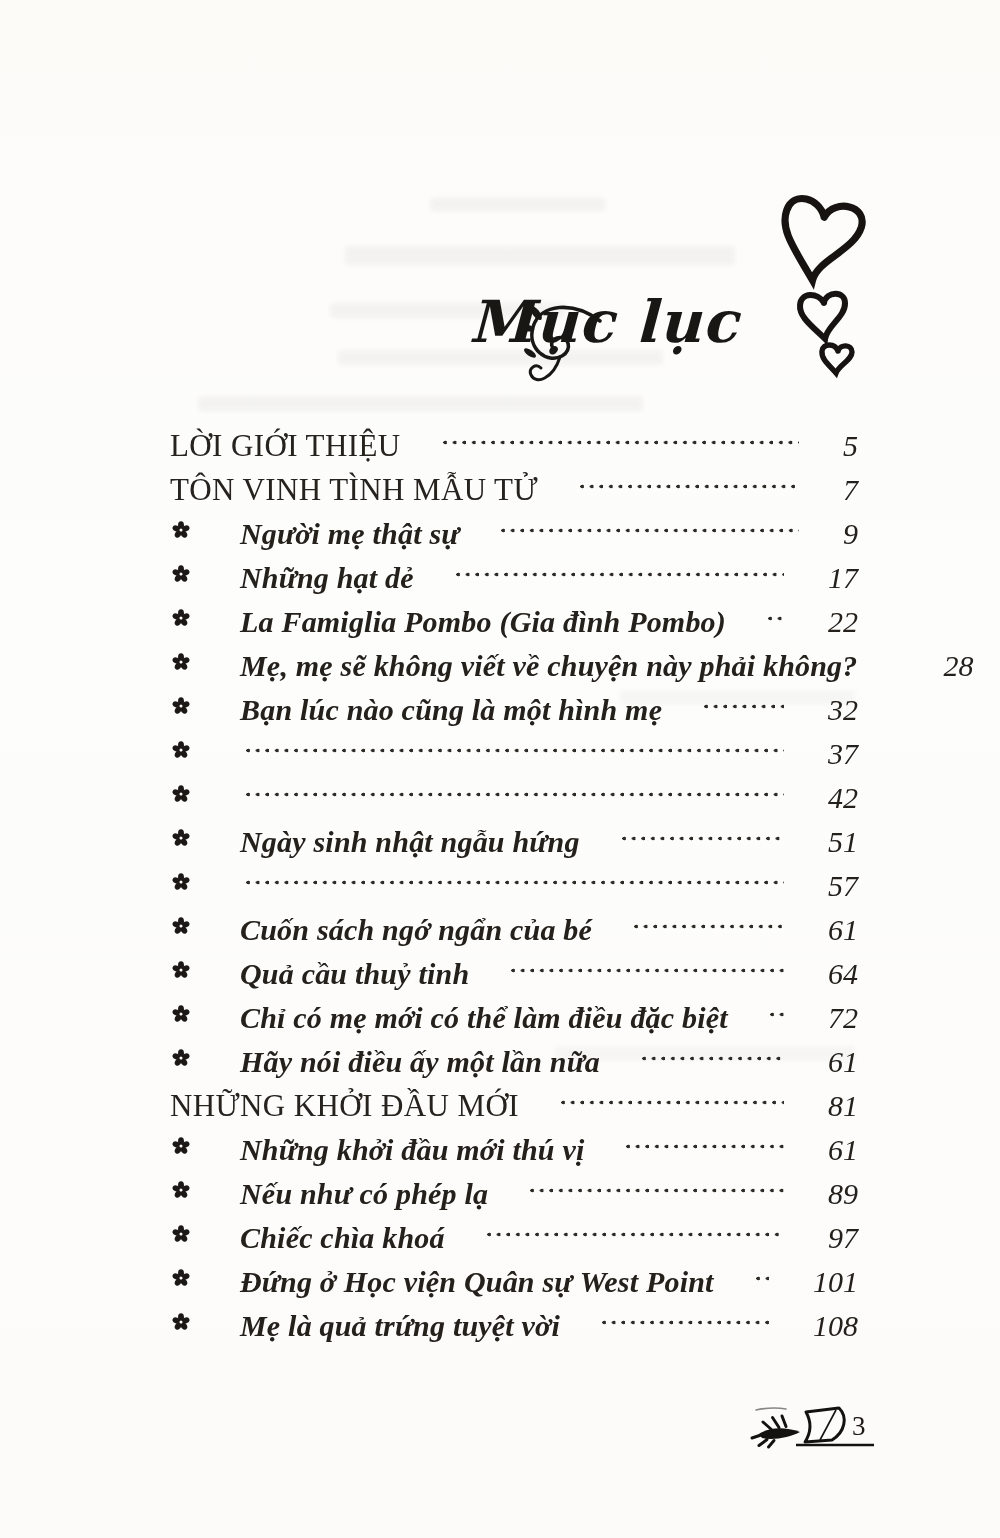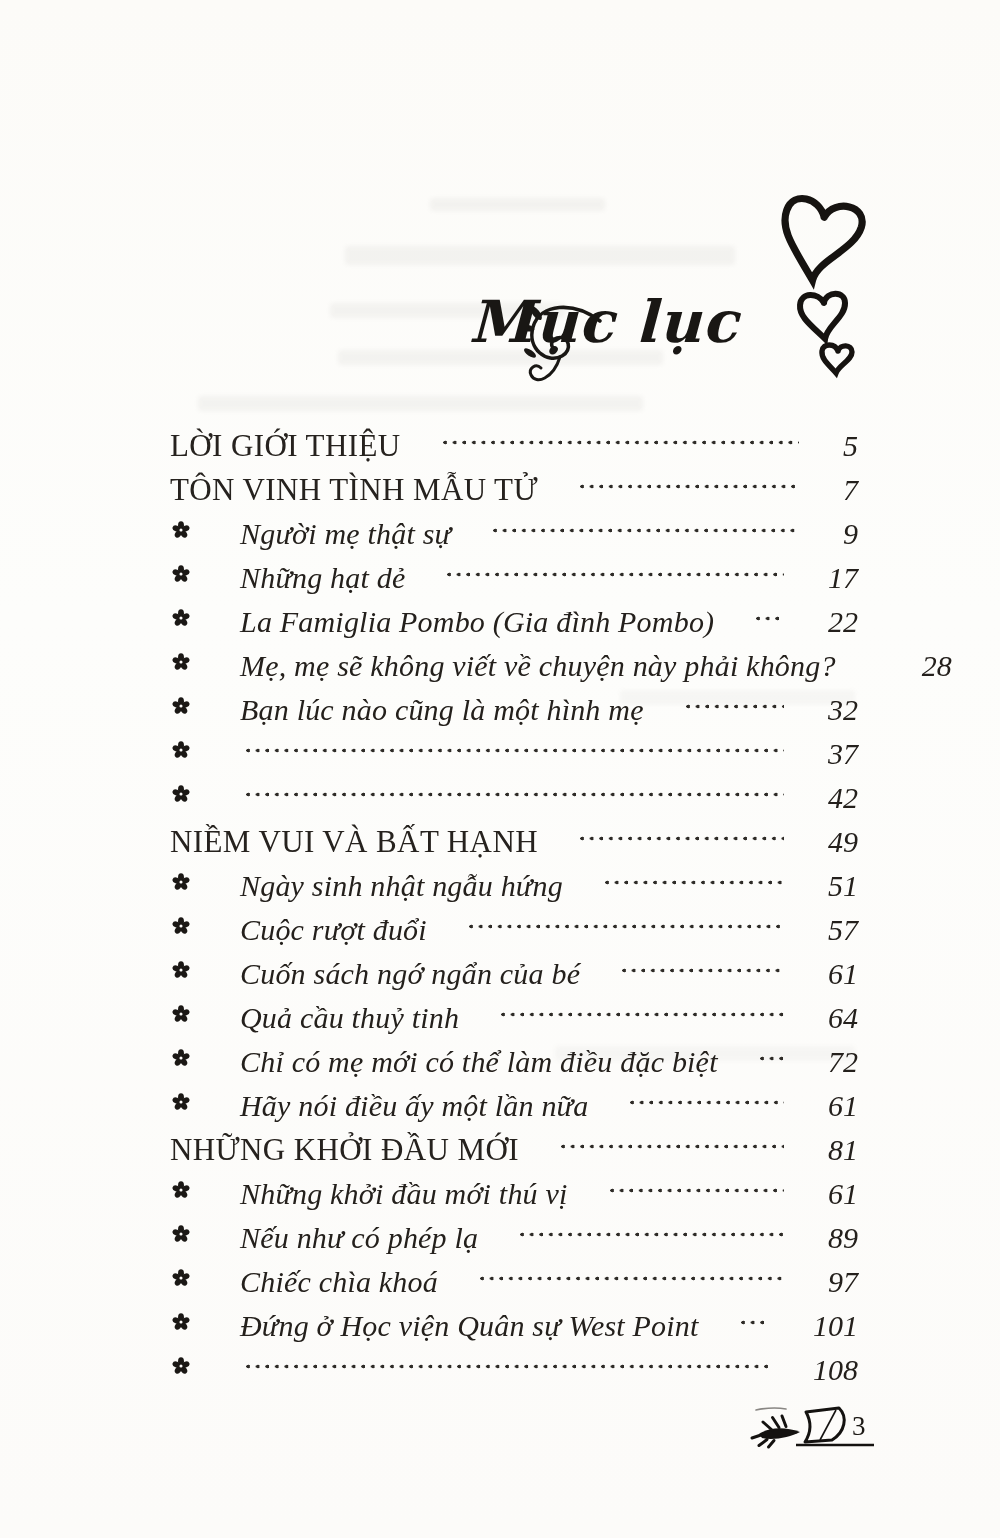--- a/index.html
+++ b/index.html
@@ -51,21 +51,21 @@
     margin: 0 14px 9px 2px; display: block;
   }
   .toc-row .label {
     line-height: 1.16; letter-spacing: 0.2px;
   }
   .toc-row.section .label {
     font-size: 31px; font-style: normal; color: #26221e;
     letter-spacing: 0.4px;
   }
   .toc-row.item .label {
-    font-size: 30px; font-style: italic; color: #24201c;
+    font-size: 30px; font-style: italic; color: #24201c; font-weight: bold;
   }
   .toc-row .leader {
     flex: 1 1 auto; height: 5px;
     margin: 0 8px 8px 6px;
     background-image: radial-gradient(circle at 2.2px 2.5px, #2e2b27 1.75px, rgba(0,0,0,0) 2.1px);
     background-size: 9.6px 5px;
     background-repeat: repeat-x;
   }
   .toc-row .pageno {
     font-size: 30px; font-style: italic; color: #24201c; line-height: 1.16;
@@ -222,148 +222,141 @@
           <ellipse cx="10" cy="4.6" rx="3.3" ry="4.4" transform="rotate(72 10 10)"></ellipse>
           <ellipse cx="10" cy="4.6" rx="3.3" ry="4.4" transform="rotate(144 10 10)"></ellipse>
           <ellipse cx="10" cy="4.6" rx="3.3" ry="4.4" transform="rotate(216 10 10)"></ellipse>
           <ellipse cx="10" cy="4.6" rx="3.3" ry="4.4" transform="rotate(288 10 10)"></ellipse>
         </g>
         <circle cx="10" cy="10" r="1.7" fill="#fdfcfa"></circle>
       </svg>
       <span class="leader"></span>
       <span class="pageno">42</span>
     </div>
+      <div class="toc-row item">
+      <svg class="bullet" viewBox="0 0 20 20" aria-hidden="true">
+        <g fill="#1b1815">
+          <ellipse cx="10" cy="4.6" rx="3.3" ry="4.4"></ellipse>
+          <ellipse cx="10" cy="4.6" rx="3.3" ry="4.4" transform="rotate(72 10 10)"></ellipse>
+          <ellipse cx="10" cy="4.6" rx="3.3" ry="4.4" transform="rotate(144 10 10)"></ellipse>
+          <ellipse cx="10" cy="4.6" rx="3.3" ry="4.4" transform="rotate(216 10 10)"></ellipse>
+          <ellipse cx="10" cy="4.6" rx="3.3" ry="4.4" transform="rotate(288 10 10)"></ellipse>
+        </g>
+        <circle cx="10" cy="10" r="1.7" fill="#fdfcfa"></circle>
+      </svg>
+      <span class="label">Ngày sinh nhật ngẫu hứng</span>
+      <span class="leader"></span>
+      <span class="pageno">51</span>
+    </div>
+      <div class="toc-row item">
+      <svg class="bullet" viewBox="0 0 20 20" aria-hidden="true">
+        <g fill="#1b1815">
+          <ellipse cx="10" cy="4.6" rx="3.3" ry="4.4"></ellipse>
+          <ellipse cx="10" cy="4.6" rx="3.3" ry="4.4" transform="rotate(72 10 10)"></ellipse>
+          <ellipse cx="10" cy="4.6" rx="3.3" ry="4.4" transform="rotate(144 10 10)"></ellipse>
+          <ellipse cx="10" cy="4.6" rx="3.3" ry="4.4" transform="rotate(216 10 10)"></ellipse>
+          <ellipse cx="10" cy="4.6" rx="3.3" ry="4.4" transform="rotate(288 10 10)"></ellipse>
+        </g>
+        <circle cx="10" cy="10" r="1.7" fill="#fdfcfa"></circle>
+      </svg>
+      <span class="leader"></span>
+      <span class="pageno">57</span>
+    </div>
+      <div class="toc-row item">
+      <svg class="bullet" viewBox="0 0 20 20" aria-hidden="true">
+        <g fill="#1b1815">
+          <ellipse cx="10" cy="4.6" rx="3.3" ry="4.4"></ellipse>
+          <ellipse cx="10" cy="4.6" rx="3.3" ry="4.4" transform="rotate(72 10 10)"></ellipse>
+          <ellipse cx="10" cy="4.6" rx="3.3" ry="4.4" transform="rotate(144 10 10)"></ellipse>
+          <ellipse cx="10" cy="4.6" rx="3.3" ry="4.4" transform="rotate(216 10 10)"></ellipse>
+          <ellipse cx="10" cy="4.6" rx="3.3" ry="4.4" transform="rotate(288 10 10)"></ellipse>
+        </g>
+        <circle cx="10" cy="10" r="1.7" fill="#fdfcfa"></circle>
+      </svg>
+      <span class="label">Cuốn sách ngớ ngẩn của bé</span>
+      <span class="leader"></span>
+      <span class="pageno">61</span>
+    </div>
+      <div class="toc-row item">
+      <svg class="bullet" viewBox="0 0 20 20" aria-hidden="true">
+        <g fill="#1b1815">
+          <ellipse cx="10" cy="4.6" rx="3.3" ry="4.4"></ellipse>
+          <ellipse cx="10" cy="4.6" rx="3.3" ry="4.4" transform="rotate(72 10 10)"></ellipse>
+          <ellipse cx="10" cy="4.6" rx="3.3" ry="4.4" transform="rotate(144 10 10)"></ellipse>
+          <ellipse cx="10" cy="4.6" rx="3.3" ry="4.4" transform="rotate(216 10 10)"></ellipse>
+          <ellipse cx="10" cy="4.6" rx="3.3" ry="4.4" transform="rotate(288 10 10)"></ellipse>
+        </g>
+        <circle cx="10" cy="10" r="1.7" fill="#fdfcfa"></circle>
+      </svg>
+      <span class="label">Quả cầu thuỷ tinh</span>
+      <span class="leader"></span>
+      <span class="pageno">64</span>
+    </div>
+      <div class="toc-row item">
+      <svg class="bullet" viewBox="0 0 20 20" aria-hidden="true">
+        <g fill="#1b1815">
+          <ellipse cx="10" cy="4.6" rx="3.3" ry="4.4"></ellipse>
+          <ellipse cx="10" cy="4.6" rx="3.3" ry="4.4" transform="rotate(72 10 10)"></ellipse>
+          <ellipse cx="10" cy="4.6" rx="3.3" ry="4.4" transform="rotate(144 10 10)"></ellipse>
+          <ellipse cx="10" cy="4.6" rx="3.3" ry="4.4" transform="rotate(216 10 10)"></ellipse>
+          <ellipse cx="10" cy="4.6" rx="3.3" ry="4.4" transform="rotate(288 10 10)"></ellipse>
+        </g>
+        <circle cx="10" cy="10" r="1.7" fill="#fdfcfa"></circle>
+      </svg>
+      <span class="label">Chỉ có mẹ mới có thể làm điều đặc biệt</span>
+      <span class="leader"></span>
+      <span class="pageno">72</span>
+    </div>
+      <div class="toc-row item">
+      <svg class="bullet" viewBox="0 0 20 20" aria-hidden="true">
+        <g fill="#1b1815">
+          <ellipse cx="10" cy="4.6" rx="3.3" ry="4.4"></ellipse>
+          <ellipse cx="10" cy="4.6" rx="3.3" ry="4.4" transform="rotate(72 10 10)"></ellipse>
+          <ellipse cx="10" cy="4.6" rx="3.3" ry="4.4" transform="rotate(144 10 10)"></ellipse>
+          <ellipse cx="10" cy="4.6" rx="3.3" ry="4.4" transform="rotate(216 10 10)"></ellipse>
+          <ellipse cx="10" cy="4.6" rx="3.3" ry="4.4" transform="rotate(288 10 10)"></ellipse>
+        </g>
+        <circle cx="10" cy="10" r="1.7" fill="#fdfcfa"></circle>
+      </svg>
+      <span class="label">Hãy nói điều ấy một lần nữa</span>
+      <span class="leader"></span>
+      <span class="pageno">61</span>
+    </div>
       <div class="toc-row section">
 
-      <span class="label">NIỀM VUI VÀ BẤT HẠNH</span>
-      <span class="leader"></span>
-      <span class="pageno">49</span>
-    </div>
-      <div class="toc-row item">
-      <svg class="bullet" viewBox="0 0 20 20" aria-hidden="true">
-        <g fill="#1b1815">
-          <ellipse cx="10" cy="4.6" rx="3.3" ry="4.4"></ellipse>
-          <ellipse cx="10" cy="4.6" rx="3.3" ry="4.4" transform="rotate(72 10 10)"></ellipse>
-          <ellipse cx="10" cy="4.6" rx="3.3" ry="4.4" transform="rotate(144 10 10)"></ellipse>
-          <ellipse cx="10" cy="4.6" rx="3.3" ry="4.4" transform="rotate(216 10 10)"></ellipse>
-          <ellipse cx="10" cy="4.6" rx="3.3" ry="4.4" transform="rotate(288 10 10)"></ellipse>
-        </g>
-        <circle cx="10" cy="10" r="1.7" fill="#fdfcfa"></circle>
-      </svg>
-      <span class="label">Ngày sinh nhật ngẫu hứng</span>
-      <span class="leader"></span>
-      <span class="pageno">51</span>
-    </div>
-      <div class="toc-row item">
-      <svg class="bullet" viewBox="0 0 20 20" aria-hidden="true">
-        <g fill="#1b1815">
-          <ellipse cx="10" cy="4.6" rx="3.3" ry="4.4"></ellipse>
-          <ellipse cx="10" cy="4.6" rx="3.3" ry="4.4" transform="rotate(72 10 10)"></ellipse>
-          <ellipse cx="10" cy="4.6" rx="3.3" ry="4.4" transform="rotate(144 10 10)"></ellipse>
-          <ellipse cx="10" cy="4.6" rx="3.3" ry="4.4" transform="rotate(216 10 10)"></ellipse>
-          <ellipse cx="10" cy="4.6" rx="3.3" ry="4.4" transform="rotate(288 10 10)"></ellipse>
-        </g>
-        <circle cx="10" cy="10" r="1.7" fill="#fdfcfa"></circle>
-      </svg>
-      <span class="label">Cuộc rượt đuổi</span>
-      <span class="leader"></span>
-      <span class="pageno">57</span>
-    </div>
-      <div class="toc-row item">
-      <svg class="bullet" viewBox="0 0 20 20" aria-hidden="true">
-        <g fill="#1b1815">
-          <ellipse cx="10" cy="4.6" rx="3.3" ry="4.4"></ellipse>
-          <ellipse cx="10" cy="4.6" rx="3.3" ry="4.4" transform="rotate(72 10 10)"></ellipse>
-          <ellipse cx="10" cy="4.6" rx="3.3" ry="4.4" transform="rotate(144 10 10)"></ellipse>
-          <ellipse cx="10" cy="4.6" rx="3.3" ry="4.4" transform="rotate(216 10 10)"></ellipse>
-          <ellipse cx="10" cy="4.6" rx="3.3" ry="4.4" transform="rotate(288 10 10)"></ellipse>
-        </g>
-        <circle cx="10" cy="10" r="1.7" fill="#fdfcfa"></circle>
-      </svg>
-      <span class="label">Cuốn sách ngớ ngẩn của bé</span>
+      <span class="label">NHỮNG KHỞI ĐẦU MỚI</span>
+      <span class="leader"></span>
+      <span class="pageno">81</span>
+    </div>
+      <div class="toc-row item">
+      <svg class="bullet" viewBox="0 0 20 20" aria-hidden="true">
+        <g fill="#1b1815">
+          <ellipse cx="10" cy="4.6" rx="3.3" ry="4.4"></ellipse>
+          <ellipse cx="10" cy="4.6" rx="3.3" ry="4.4" transform="rotate(72 10 10)"></ellipse>
+          <ellipse cx="10" cy="4.6" rx="3.3" ry="4.4" transform="rotate(144 10 10)"></ellipse>
+          <ellipse cx="10" cy="4.6" rx="3.3" ry="4.4" transform="rotate(216 10 10)"></ellipse>
+          <ellipse cx="10" cy="4.6" rx="3.3" ry="4.4" transform="rotate(288 10 10)"></ellipse>
+        </g>
+        <circle cx="10" cy="10" r="1.7" fill="#fdfcfa"></circle>
+      </svg>
+      <span class="label">Những khởi đầu mới thú vị</span>
       <span class="leader"></span>
       <span class="pageno">61</span>
     </div>
       <div class="toc-row item">
       <svg class="bullet" viewBox="0 0 20 20" aria-hidden="true">
         <g fill="#1b1815">
           <ellipse cx="10" cy="4.6" rx="3.3" ry="4.4"></ellipse>
           <ellipse cx="10" cy="4.6" rx="3.3" ry="4.4" transform="rotate(72 10 10)"></ellipse>
           <ellipse cx="10" cy="4.6" rx="3.3" ry="4.4" transform="rotate(144 10 10)"></ellipse>
           <ellipse cx="10" cy="4.6" rx="3.3" ry="4.4" transform="rotate(216 10 10)"></ellipse>
           <ellipse cx="10" cy="4.6" rx="3.3" ry="4.4" transform="rotate(288 10 10)"></ellipse>
         </g>
         <circle cx="10" cy="10" r="1.7" fill="#fdfcfa"></circle>
       </svg>
-      <span class="label">Quả cầu thuỷ tinh</span>
-      <span class="leader"></span>
-      <span class="pageno">64</span>
-    </div>
-      <div class="toc-row item">
-      <svg class="bullet" viewBox="0 0 20 20" aria-hidden="true">
-        <g fill="#1b1815">
-          <ellipse cx="10" cy="4.6" rx="3.3" ry="4.4"></ellipse>
-          <ellipse cx="10" cy="4.6" rx="3.3" ry="4.4" transform="rotate(72 10 10)"></ellipse>
-          <ellipse cx="10" cy="4.6" rx="3.3" ry="4.4" transform="rotate(144 10 10)"></ellipse>
-          <ellipse cx="10" cy="4.6" rx="3.3" ry="4.4" transform="rotate(216 10 10)"></ellipse>
-          <ellipse cx="10" cy="4.6" rx="3.3" ry="4.4" transform="rotate(288 10 10)"></ellipse>
-        </g>
-        <circle cx="10" cy="10" r="1.7" fill="#fdfcfa"></circle>
-      </svg>
-      <span class="label">Chỉ có mẹ mới có thể làm điều đặc biệt</span>
-      <span class="leader"></span>
-      <span class="pageno">72</span>
-    </div>
-      <div class="toc-row item">
-      <svg class="bullet" viewBox="0 0 20 20" aria-hidden="true">
-        <g fill="#1b1815">
-          <ellipse cx="10" cy="4.6" rx="3.3" ry="4.4"></ellipse>
-          <ellipse cx="10" cy="4.6" rx="3.3" ry="4.4" transform="rotate(72 10 10)"></ellipse>
-          <ellipse cx="10" cy="4.6" rx="3.3" ry="4.4" transform="rotate(144 10 10)"></ellipse>
-          <ellipse cx="10" cy="4.6" rx="3.3" ry="4.4" transform="rotate(216 10 10)"></ellipse>
-          <ellipse cx="10" cy="4.6" rx="3.3" ry="4.4" transform="rotate(288 10 10)"></ellipse>
-        </g>
-        <circle cx="10" cy="10" r="1.7" fill="#fdfcfa"></circle>
-      </svg>
-      <span class="label">Hãy nói điều ấy một lần nữa</span>
-      <span class="leader"></span>
-      <span class="pageno">61</span>
-    </div>
-      <div class="toc-row section">
-
-      <span class="label">NHỮNG KHỞI ĐẦU MỚI</span>
-      <span class="leader"></span>
-      <span class="pageno">81</span>
-    </div>
-      <div class="toc-row item">
-      <svg class="bullet" viewBox="0 0 20 20" aria-hidden="true">
-        <g fill="#1b1815">
-          <ellipse cx="10" cy="4.6" rx="3.3" ry="4.4"></ellipse>
-          <ellipse cx="10" cy="4.6" rx="3.3" ry="4.4" transform="rotate(72 10 10)"></ellipse>
-          <ellipse cx="10" cy="4.6" rx="3.3" ry="4.4" transform="rotate(144 10 10)"></ellipse>
-          <ellipse cx="10" cy="4.6" rx="3.3" ry="4.4" transform="rotate(216 10 10)"></ellipse>
-          <ellipse cx="10" cy="4.6" rx="3.3" ry="4.4" transform="rotate(288 10 10)"></ellipse>
-        </g>
-        <circle cx="10" cy="10" r="1.7" fill="#fdfcfa"></circle>
-      </svg>
-      <span class="label">Những khởi đầu mới thú vị</span>
-      <span class="leader"></span>
-      <span class="pageno">61</span>
-    </div>
-      <div class="toc-row item">
-      <svg class="bullet" viewBox="0 0 20 20" aria-hidden="true">
-        <g fill="#1b1815">
-          <ellipse cx="10" cy="4.6" rx="3.3" ry="4.4"></ellipse>
-          <ellipse cx="10" cy="4.6" rx="3.3" ry="4.4" transform="rotate(72 10 10)"></ellipse>
-          <ellipse cx="10" cy="4.6" rx="3.3" ry="4.4" transform="rotate(144 10 10)"></ellipse>
-          <ellipse cx="10" cy="4.6" rx="3.3" ry="4.4" transform="rotate(216 10 10)"></ellipse>
-          <ellipse cx="10" cy="4.6" rx="3.3" ry="4.4" transform="rotate(288 10 10)"></ellipse>
-        </g>
-        <circle cx="10" cy="10" r="1.7" fill="#fdfcfa"></circle>
-      </svg>
       <span class="label">Nếu như có phép lạ</span>
       <span class="leader"></span>
       <span class="pageno">89</span>
     </div>
       <div class="toc-row item">
       <svg class="bullet" viewBox="0 0 20 20" aria-hidden="true">
         <g fill="#1b1815">
           <ellipse cx="10" cy="4.6" rx="3.3" ry="4.4"></ellipse>
           <ellipse cx="10" cy="4.6" rx="3.3" ry="4.4" transform="rotate(72 10 10)"></ellipse>
           <ellipse cx="10" cy="4.6" rx="3.3" ry="4.4" transform="rotate(144 10 10)"></ellipse>
@@ -395,20 +388,21 @@
       <svg class="bullet" viewBox="0 0 20 20" aria-hidden="true">
         <g fill="#1b1815">
           <ellipse cx="10" cy="4.6" rx="3.3" ry="4.4"></ellipse>
           <ellipse cx="10" cy="4.6" rx="3.3" ry="4.4" transform="rotate(72 10 10)"></ellipse>
           <ellipse cx="10" cy="4.6" rx="3.3" ry="4.4" transform="rotate(144 10 10)"></ellipse>
           <ellipse cx="10" cy="4.6" rx="3.3" ry="4.4" transform="rotate(216 10 10)"></ellipse>
           <ellipse cx="10" cy="4.6" rx="3.3" ry="4.4" transform="rotate(288 10 10)"></ellipse>
         </g>
         <circle cx="10" cy="10" r="1.7" fill="#fdfcfa"></circle>
       </svg>
+      <span class="label">Mẹ là quả trứng tuyệt vời</span>
       <span class="leader"></span>
       <span class="pageno">108</span>
     </div>
     </div>
 
   <svg class="footer-art" viewBox="0 0 128 50" aria-hidden="true">
     <path d="M8 6 C 20 3.5, 30 3.5, 38 5" stroke="#2a2723" stroke-width="1.6" fill="none" opacity="0.55" stroke-linecap="round"></path>
     <path d="M58 8 L91 4 C 100 13, 97 28, 84 36 L57 38 C 64 27, 63 17, 58 8 Z" fill="#fdfcfa" stroke="#141210" stroke-width="3" stroke-linejoin="round"></path>
     <path d="M88 6 L72 36" stroke="#141210" stroke-width="1.6" fill="none"></path>
     <path d="M11 30 C 20 23.5, 36 22, 52 28 C 42 33.5, 25 36.5, 14 34 Z" fill="#141210"></path>

